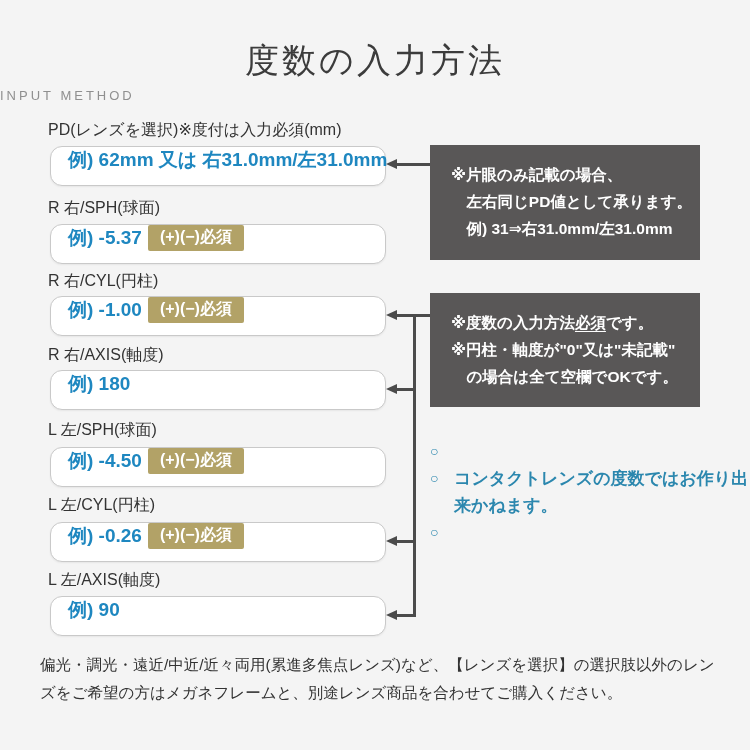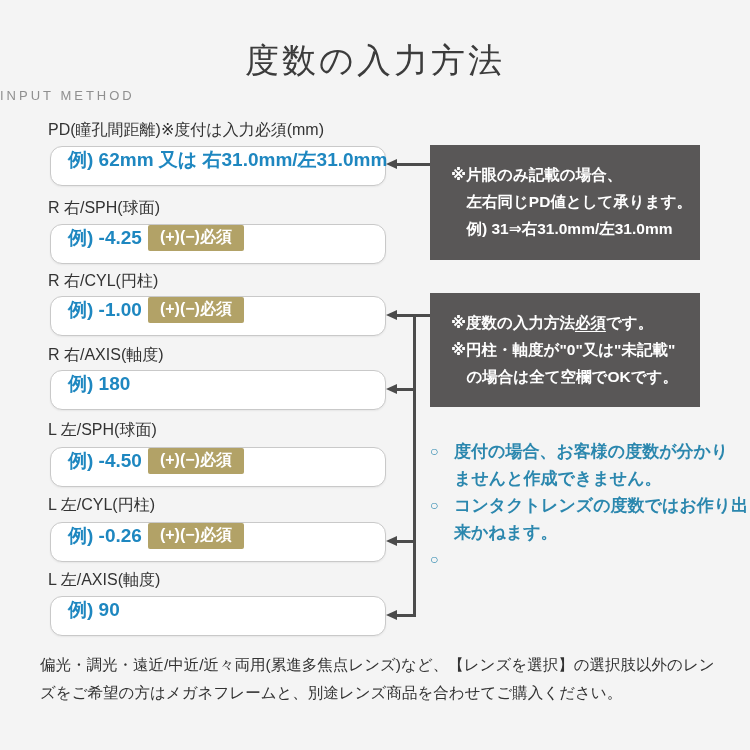--- a/index.html
+++ b/index.html
@@ -67,28 +67,28 @@
   .footer .line{white-space:nowrap;}
 </style>
 </head>
 <body>
 
 <div class="page">
 
   <div class="title">度数の入力方法</div>
   <div class="subtitle">INPUT METHOD</div>
 
-  <div class="lbl" style="top:120px">PD(瞳孔間距離)※度付は入力必須(mm)</div>
+  <div class="lbl" style="top:120px">PD(レンズを選択)※度付は入力必須(mm)</div>
   <div class="box" style="top:146px">
     <span class="example">例) 62mm 又は 右31.0mm/左31.0mm</span>
   </div>
 
   <div class="lbl" style="top:198px">R 右/SPH(球面)</div>
   <div class="box" style="top:224px">
-    <span class="example">例) -4.25</span>
+    <span class="example">例) -5.37</span>
     <span class="badge">(+)(−)必須</span>
   </div>
 
   <div class="lbl" style="top:271px">R 右/CYL(円柱)</div>
   <div class="box" style="top:296px">
     <span class="example">例) -1.00</span>
     <span class="badge">(+)(−)必須</span>
   </div>
 
   <div class="lbl" style="top:345px">R 右/AXIS(軸度)</div>
@@ -134,24 +134,20 @@
   <div class="hline" style="top:388px;left:397px;width:19px"></div>
   <div class="ahead" style="top:384px;left:386px"></div>
   <div class="hline" style="top:540px;left:397px;width:19px"></div>
   <div class="ahead" style="top:536px;left:386px"></div>
   <div class="hline" style="top:614px;left:397px;width:19px"></div>
   <div class="ahead" style="top:610px;left:386px"></div>
 
   <div class="bullets">
     <div class="bullet-item">
       <span class="bullet-mark">○</span>
-      <div class="bullet-text">
-        <div class="line">度付の場合、お客様の度数が分かり</div>
-        <div class="line">ませんと作成できません。</div>
-      </div>
     </div>
     <div class="bullet-item">
       <span class="bullet-mark">○</span>
       <div class="bullet-text">
         <div class="line">コンタクトレンズの度数ではお作り出</div>
         <div class="line">来かねます。</div>
       </div>
     </div>
     <div class="bullet-item">
       <span class="bullet-mark">○</span>

